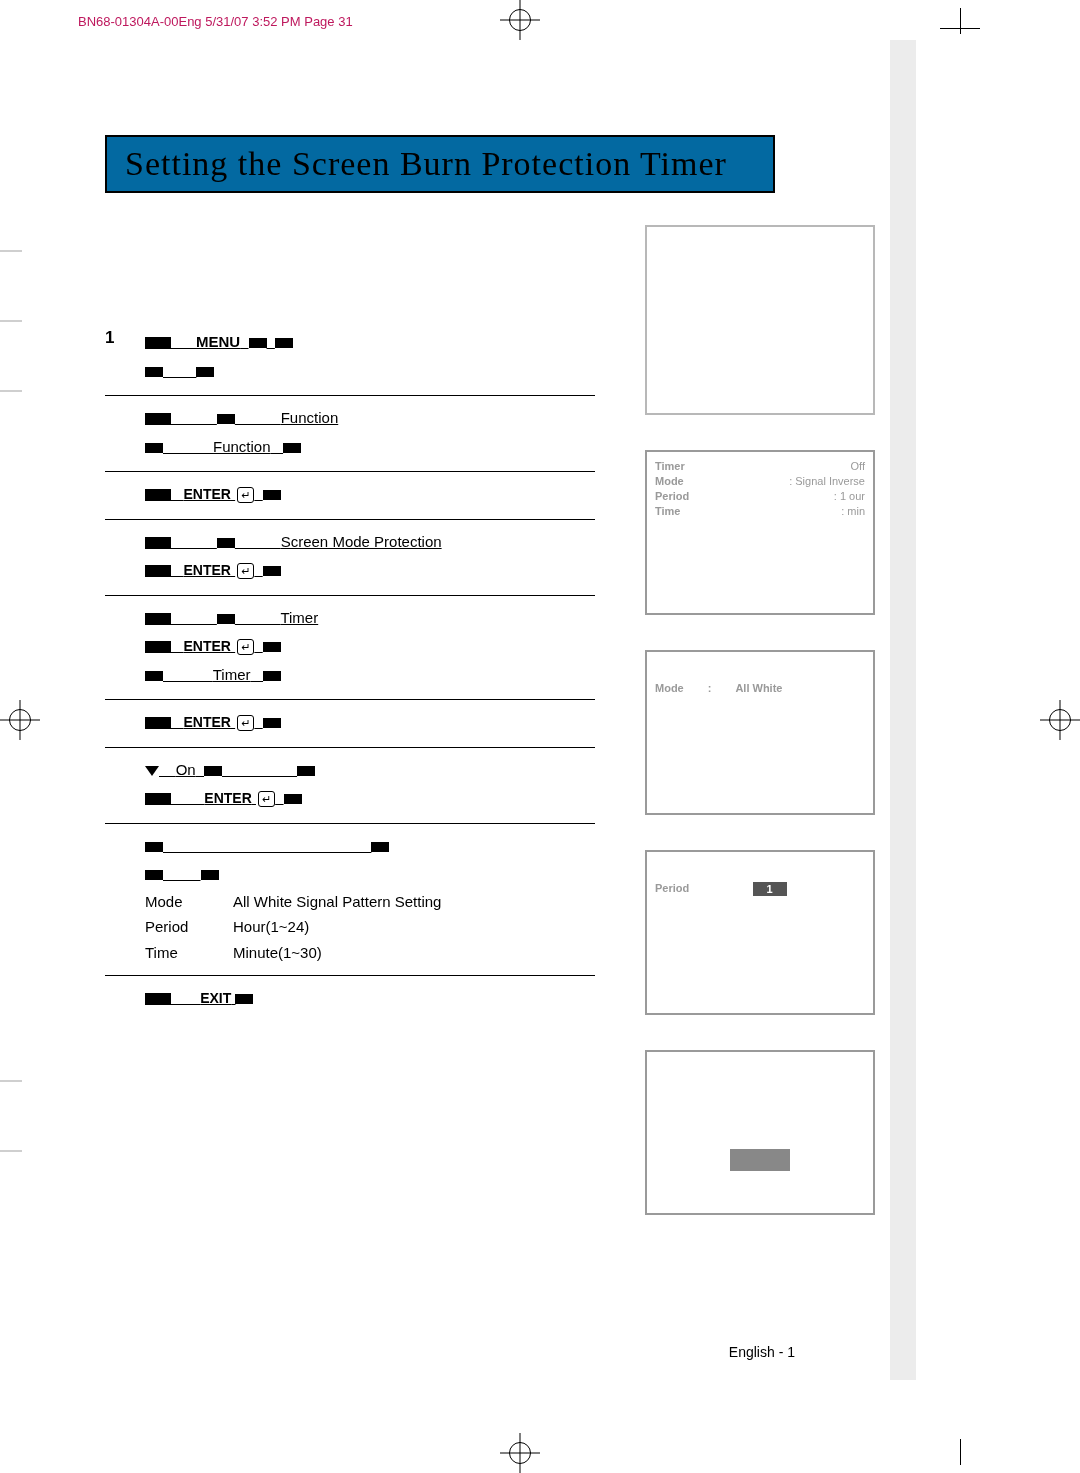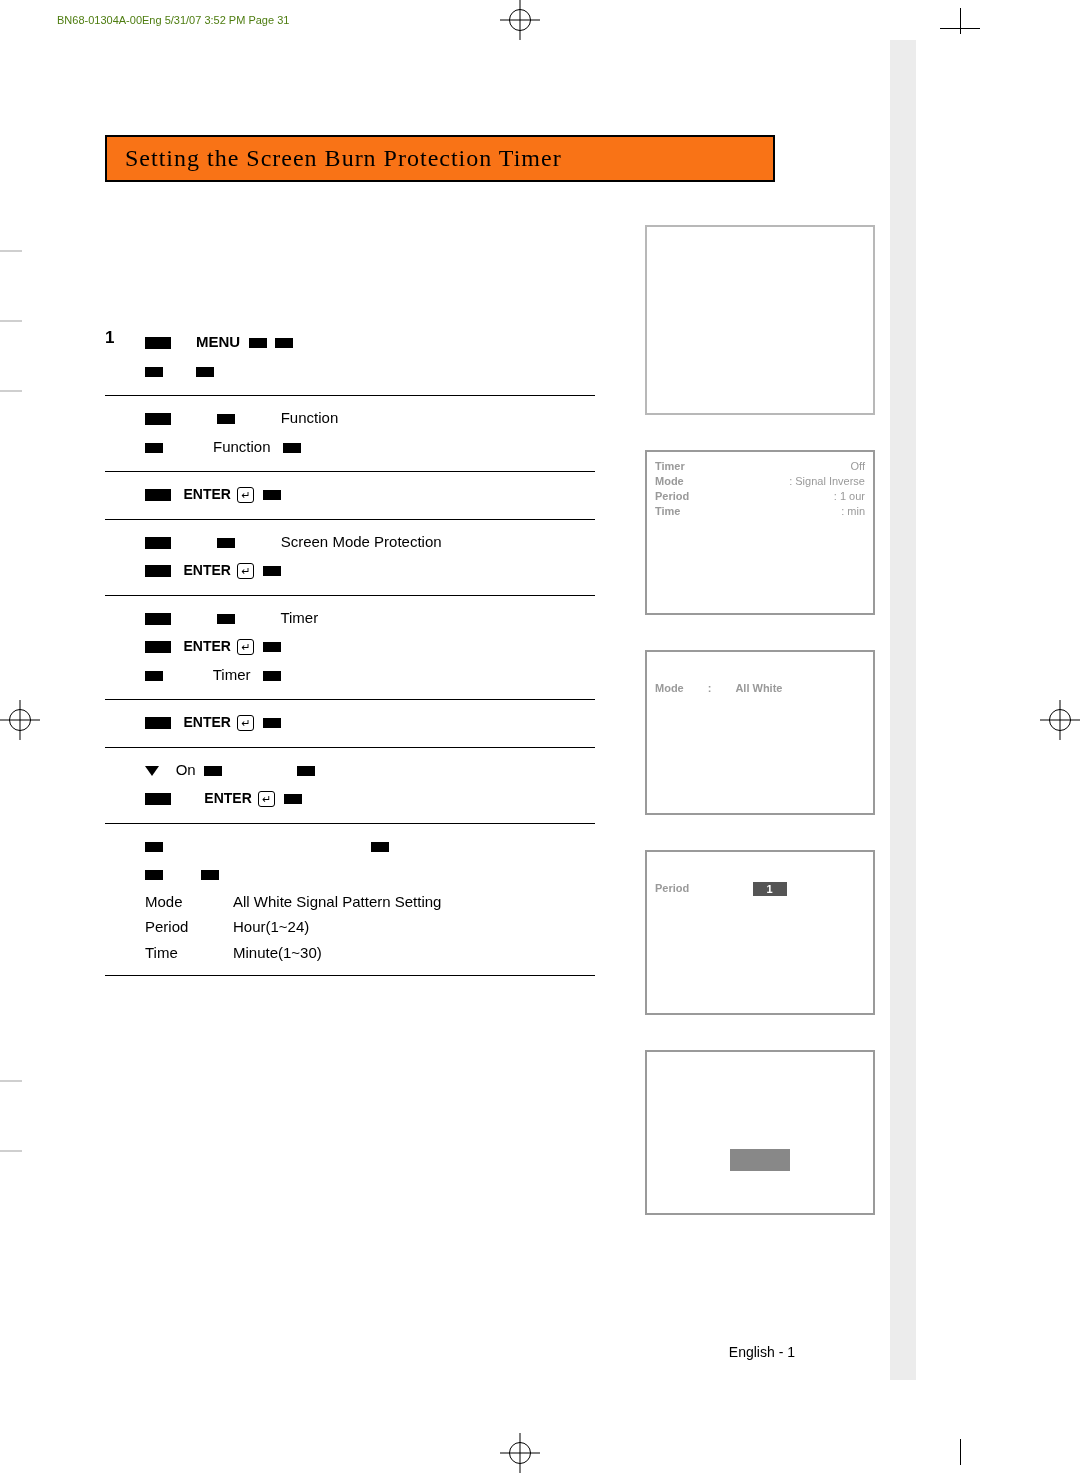--- a/index.html
+++ b/index.html
@@ -6,23 +6,23 @@
   body {
     width: 1080px;
     height: 1473px;
     background: #fff;
     font-family: Arial, Helvetica, sans-serif;
     position: relative;
     color: #000;
   }
   .header-print {
     position: absolute;
-    top: 14px; left: 57px;
-    font-size: 11px;
-    color: #4d7c0f;
+    top: 14px; left: 78px;
+    font-size: 13px;
+    color: #be185d;
   }
   
   .regmark {
     position: absolute;
     width: 40px; height: 40px;
   }
   .regmark::before, .regmark::after {
     content:"";
     position:absolute;
     background:#000;
@@ -45,23 +45,23 @@
     top:40px; left:60px;
     width:830px; height:1340px;
     background:#fff;
   }
   .title-box {
     position:absolute;
     top:95px; left:45px;
     width:670px;
     border:2px solid #000;
     padding:8px 18px;
-    background:#f97316;
+    background:#0369a1;
     font-family: Georgia, 'Times New Roman', serif;
-    font-size:24px;
+    font-size:34px;
     letter-spacing:1px;
   }
   .intro {
     position:absolute;
     top:180px; left:45px; width:530px;
     font-size:15px;
     font-weight:bold;
     line-height:1.35;
   }
   .steps {
@@ -76,20 +76,21 @@
   }
   .step:first-child { border-top:none; }
   .stepnum {
     position:absolute; left:0; top:8px;
     font-weight:bold;
     font-size:17px;
   }
   .step-body {
     margin-left:40px;
     line-height:1.9;
+    text-decoration:underline;
   }
   .menu-label { font-weight:bold; }
   .enter-label { font-weight:bold; font-size:14px;}
   .enter-glyph { display:inline-block; border:1px solid #000; border-radius:3px; padding:0 3px; font-size:11px; line-height:14px; margin-left:2px;}
   .blk { display:inline-block; background:#000; width:26px; height:12px; vertical-align:middle; }
   .blk-sm { display:inline-block; background:#000; width:18px; height:10px; vertical-align:middle; }
   .arrow-down { display:inline-block; width:0;height:0;border-left:7px solid transparent;border-right:7px solid transparent;border-top:10px solid #000;vertical-align:middle;}
   .table-row { display:flex; gap:18px; margin-left:40px; line-height:1.7;}
   .table-row .k { width:70px;}
   .step.noborder { border-bottom:none;}
@@ -271,20 +272,27 @@
       <div class="table-row">
         <span class="k">Period</span>
         <span>Hour(1~24)</span>
       </div>
       <div class="table-row">
         <span class="k">Time</span>
         <span>Minute(1~30)</span>
       </div>
     </div>
 
+    <div class="step noborder">
+      <div class="step-body">
+        <span class="blk"></span>&nbsp;&nbsp;&nbsp;&nbsp;&nbsp;&nbsp;
+        <span class="enter-label">EXIT</span>
+        <span class="blk-sm"></span>
+      </div>
+    </div>
 
   </div>
 
   <div class="rightcol">
     <div class="tvbox blank"></div>
 
     <div class="tvbox">
       <div class="tv-inner">
         <div class="tv-row">
           <span class="lab">Timer</span>

